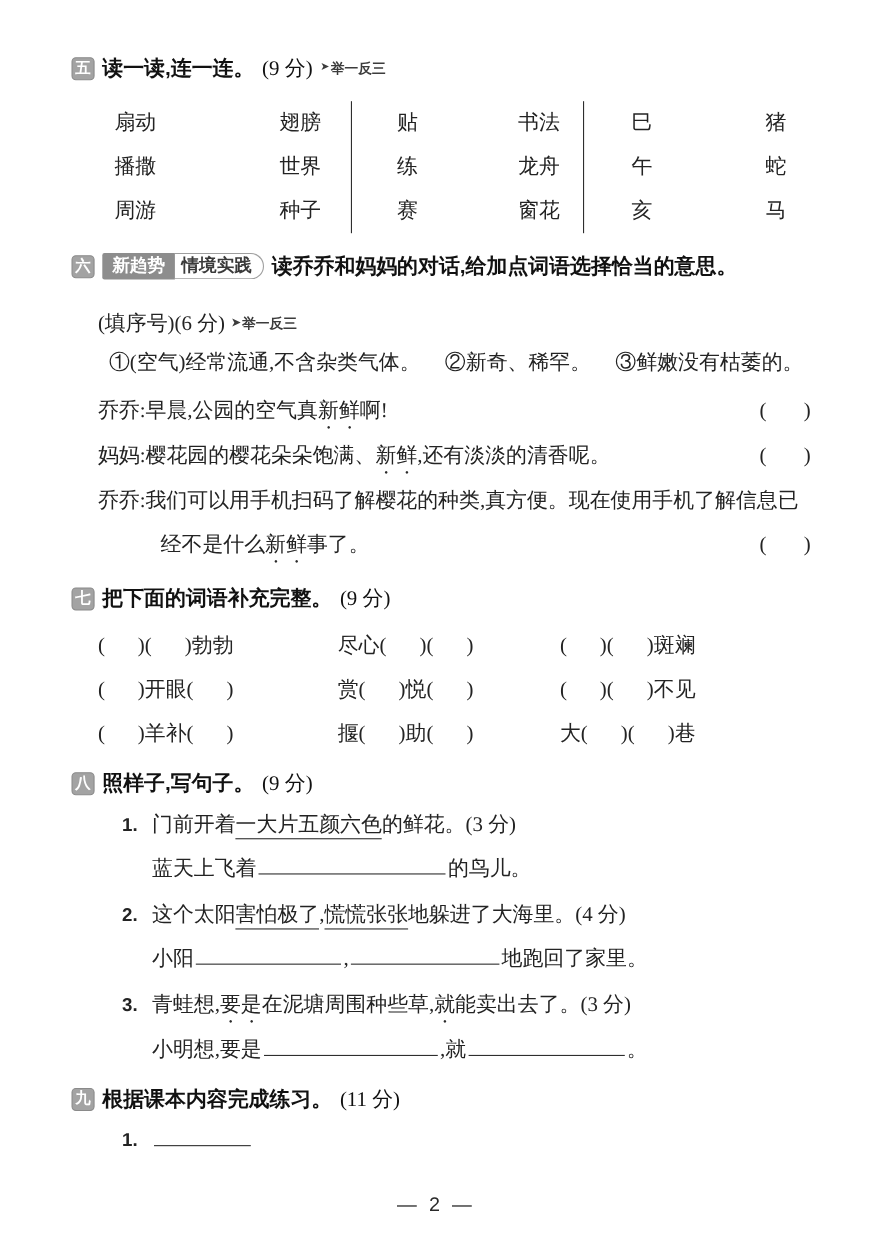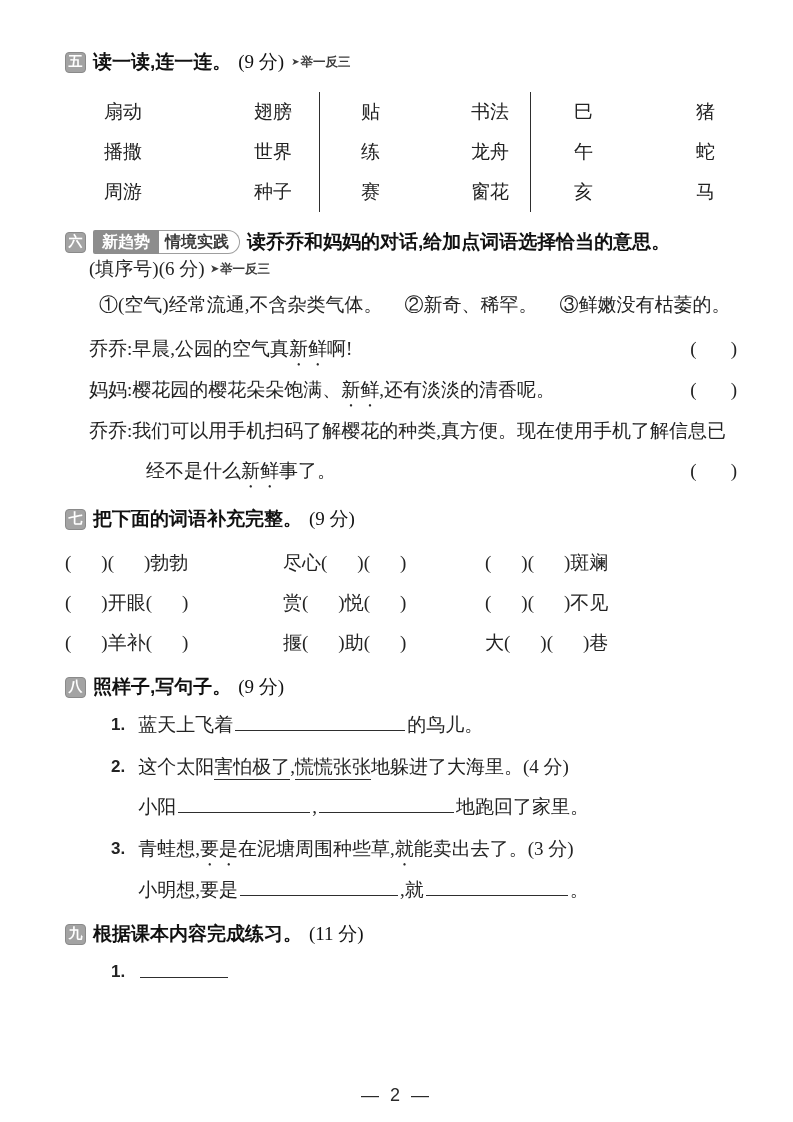--- a/index.html
+++ b/index.html
@@ -44,29 +44,29 @@
   .match-table{display:flex;margin:16px 0 0 24px;}
   .match-group{display:flex;}
   .match-group.bordered{border-left:1.5px solid var(--rule);}
   .mcol{display:flex;flex-direction:column;}
   .mcell{line-height:40px;height:40px;margin-left:15px;}
   .g1 .c1{width:150px;} .g1 .c2{width:80px;}
   .g2{padding-left:26px;} .g2 .c1{width:110px;} .g2 .c2{width:74px;}
   .g3{padding-left:28px;} .g3 .c1{width:122px;} .g3 .c2{width:48px;}
   
   .indent{margin-left:24px;}
-  .subtitle-line{display:flex;align-items:center;gap:6px;margin-top:0;height:26px;}
+  .subtitle-line{display:flex;align-items:center;gap:6px;margin-top:25px;height:26px;}
   .subtitle-text{font-size:19px;}
   .options-p{margin-top:4px;line-height:38px;max-width:672px;margin-left:34px;}
   .dialogue{margin-top:5px;}
   .dline{line-height:40px;padding-left:57px;text-indent:-57px;}
   .dline::after{content:"";display:block;clear:both;}
   .paren{float:right;text-indent:0;white-space:nowrap;}
   
-  .wrow{display:flex;line-height:40px;height:40px;}
+  .wrow{display:flex;margin-left:24px;line-height:40px;height:40px;}
   .wcell.c1{width:218px;} .wcell.c2{width:202px;} .wcell.c3{flex:1;}
   
   .items{margin-top:4px;}
   .item{display:flex;gap:13px;margin-left:46px;margin-top:2px;}
   .inum{
     font-family:"Liberation Sans","DejaVu Sans",sans-serif;
     font-weight:700;font-size:17px;line-height:40px;flex:none;
   }
   .ibody{flex:1;}
   .iline{line-height:40px;}
@@ -208,20 +208,21 @@
   <section class="mt-sec8">
     <div class="sec-header">
       <span class="sec-num">八</span>
       <span class="sec-title">照样子,写句子。</span>
       <span class="sec-score">(9 分)</span>
     </div>
     <div class="items">
       <div class="item">
         <span class="inum">1.</span>
         <div class="ibody">
+          <div class="iline"><span>门前开着</span><span class="u">一大片五颜六色</span><span>的鲜花。(3 分)</span></div>
           <div class="iline"><span>蓝天上飞着</span><span class="blank" style="width: 170px;"></span><span>的鸟儿。</span></div>
         </div>
       </div>
       <div class="item">
         <span class="inum">2.</span>
         <div class="ibody">
           <div class="iline"><span>这个太阳</span><span class="u">害怕极了</span><span>,</span><span class="u">慌慌张张</span><span>地躲进了大海里。(4 分)</span></div>
           <div class="iline"><span>小阳</span><span class="blank" style="width: 132px;"></span><span>,</span><span class="blank" style="width: 135px;"></span><span>地跑回了家里。</span></div>
         </div>
       </div>

